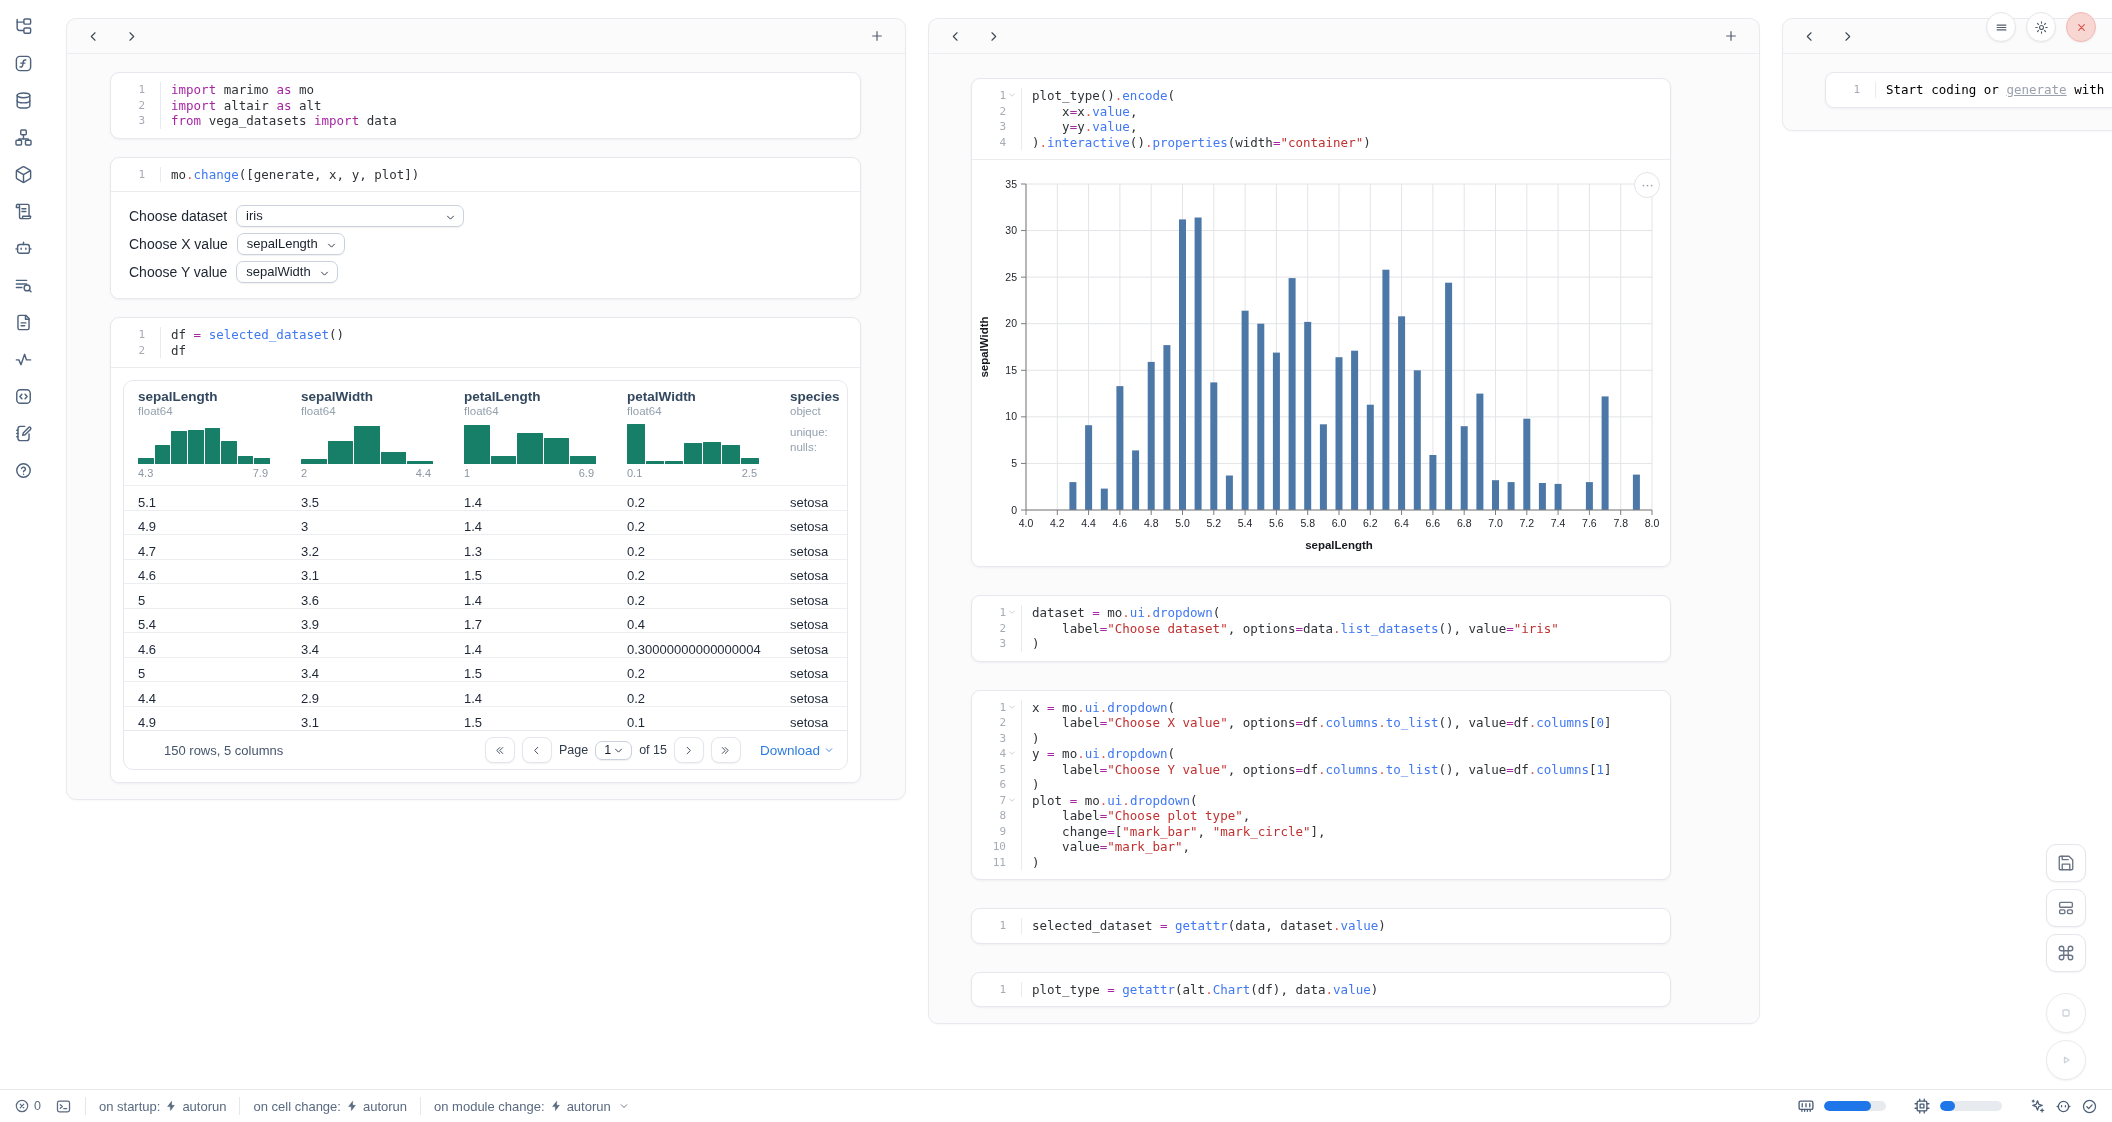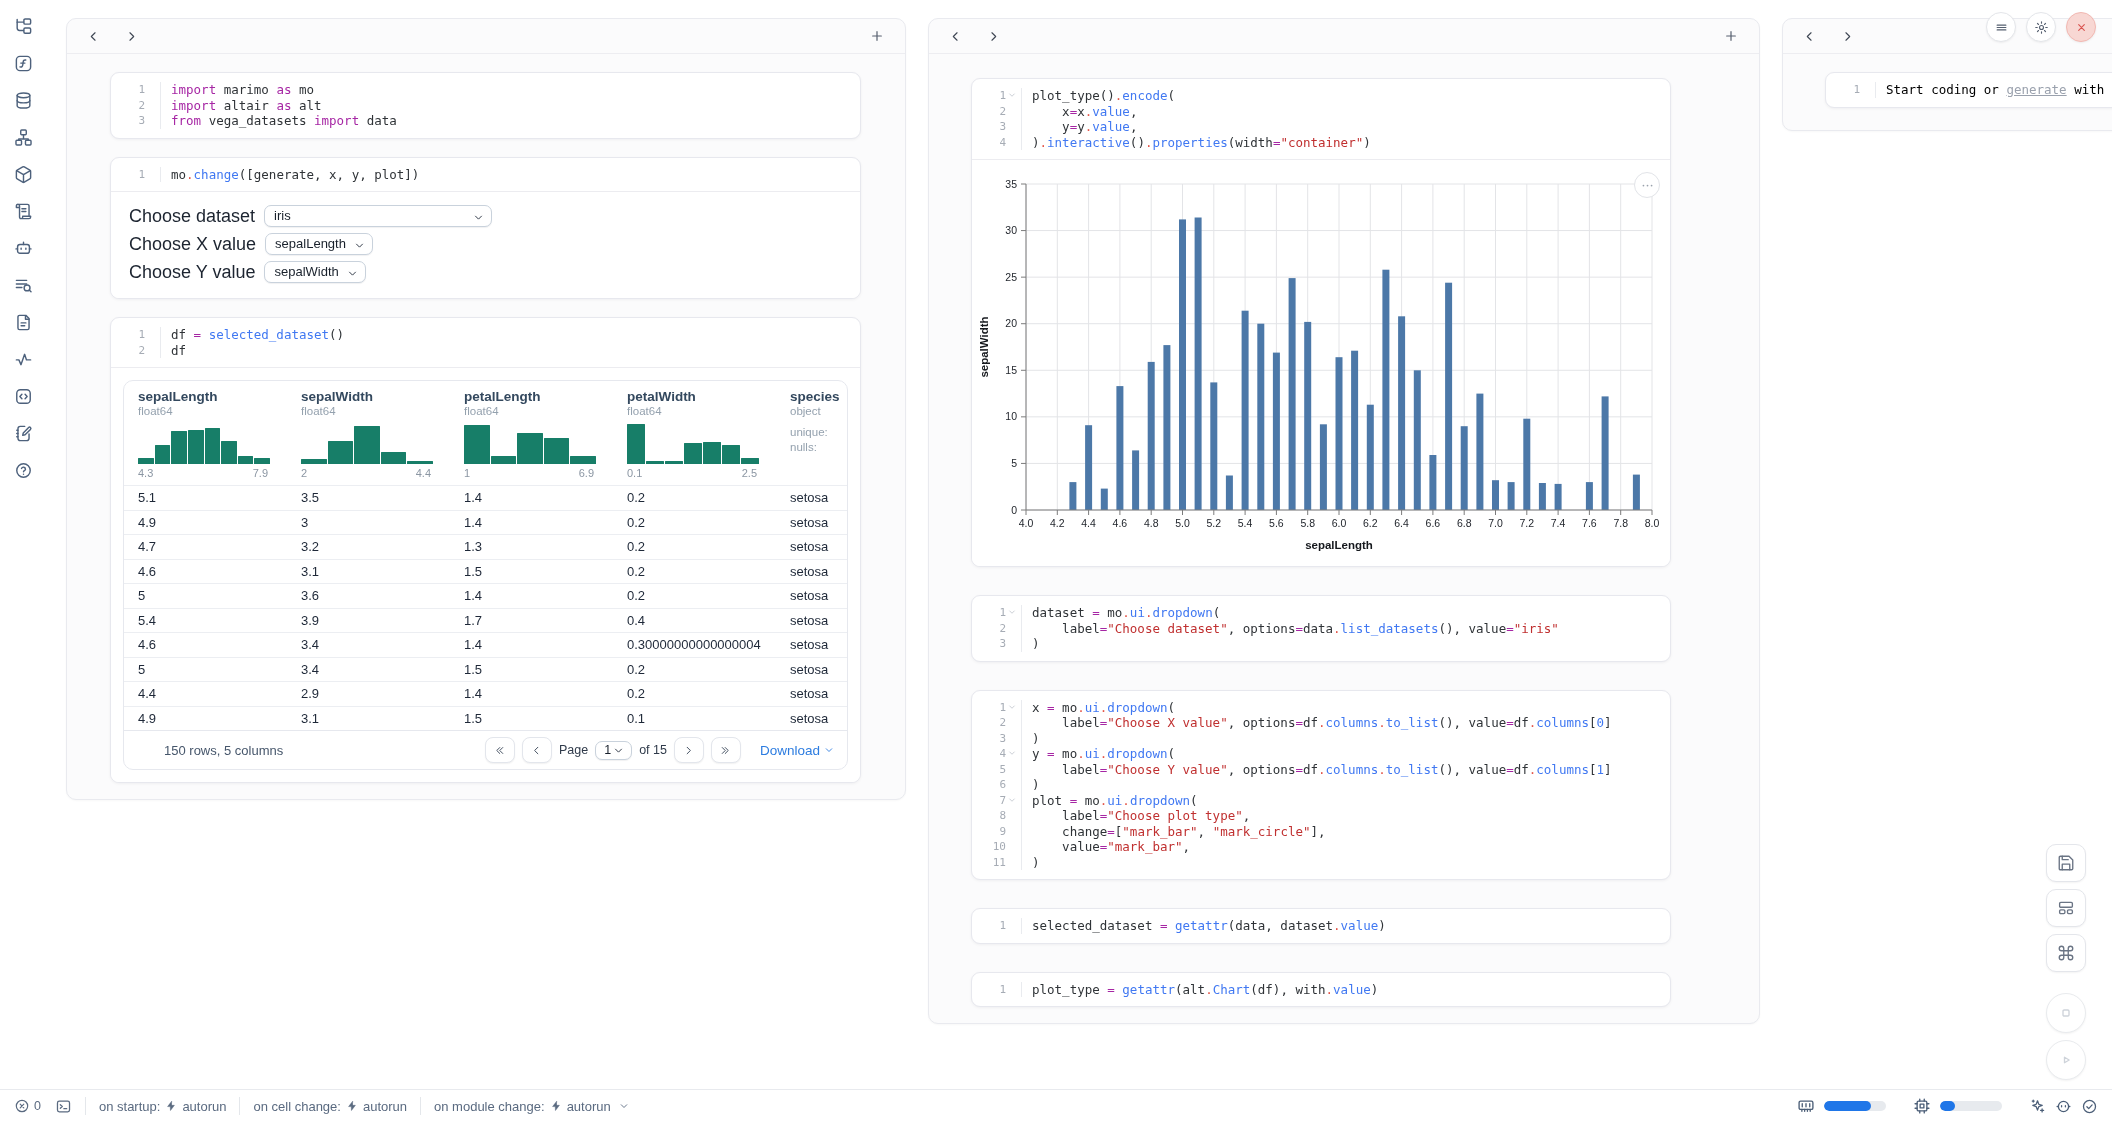--- a/index.html
+++ b/index.html
@@ -34,37 +34,37 @@
   .fold svg{width:10px;height:10px}
   .lc{border-left:1.5px solid #e9ebef;padding-left:10px;white-space:pre;flex:1;color:#2f3337}
   .tk-kw{color:#a626a4}.tk-fn{color:#4078f2}.tk-str{color:#c03030}.tk-op{color:#a626a4}
   .tk-dot{color:#e45649}.tk-num{color:#4078f2}.tk-pl{color:#2f3337}
   .tk-ph{color:#000000}.tk-ph-link{color:#9aa1ad;text-decoration:underline;cursor:pointer}
   .out{border-top:1px solid #ececf0;background:#fff}
   
   .form{padding:12px 18px 14px}
   .form-row{display:flex;align-items:center;gap:9px;height:24px;margin-top:4px}
   .form-row:first-child{margin-top:0}
-  .form-label{font-size:18px;color:#1c2430}
+  .form-label{font-size:14px;color:#1c2430}
   .sel-wrap{position:relative;display:inline-flex;align-items:center}
   select{appearance:none;-webkit-appearance:none;border:1px solid #c9d2dc;border-radius:7px;background:#fff;font-family:"Liberation Sans",sans-serif;font-size:13px;color:#18202b;padding:2px 26px 3px 9px;box-shadow:0 1px 1px rgba(15,20,30,.06)}
   .sel-wrap .chev{position:absolute;right:7px;width:13px;height:13px;color:#2f3947;pointer-events:none}
   .sel-wrap.wide select{width:228px}
   
   .tbl-pad{padding:12px}
   .tbl{border:1px solid #e6e8ee;border-radius:10px;overflow:hidden;width:723px;background:#fff}
   .thead{display:flex}
   .th{flex:0 0 163px;box-sizing:border-box;padding:8px 8px 6px 14px}
   .th-name{font-weight:bold;font-size:13.5px;color:#33485e}
   .th-type{font-size:11.5px;color:#94a1ae;margin-top:1px}
   .hist{margin-top:5px;height:42px;width:132px;display:flex;align-items:flex-end;gap:1px}
   .hist b{flex:1;display:block;border-radius:0.5px}
   .minmax{display:flex;justify-content:space-between;width:130px;font-size:11px;color:#8b96a3;margin-top:3px}
   .colmeta{margin-top:8px;font-size:11.5px;color:#94a1ae;line-height:15px}
-  .trow{display:flex;border-top:1px solid #eceef2;height:23.5px;align-items:center}
+  .trow{display:flex;border-top:1px solid #eceef2;height:23.5px;align-items:flex-end}
   .td{flex:0 0 163px;box-sizing:border-box;padding-left:14px;font-size:13px;color:#1e2838;white-space:nowrap;overflow:hidden}
   .tfoot{display:flex;align-items:center;border-top:1px solid #e6e8ee;height:38px;padding:0 12px;gap:7px}
   .tfoot .ic-search{width:16px;height:16px;color:#5b6a7c;background:none;border:none;display:flex;align-items:center;padding:0}
   .summary{font-size:13px;color:#46566b;margin-left:5px}
   .pager{margin-left:auto;display:flex;align-items:center;gap:7px}
   .pg-btn{width:30px;height:26px;border:1px solid #e3e6ec;border-radius:8px;background:#fff;box-shadow:0 1px 1.5px rgba(0,0,0,.06);display:flex;align-items:center;justify-content:center;color:#404c5e;padding:0}
   .pg-btn svg{width:13px;height:13px}
   .pg-label{font-size:12.5px;color:#2f3a4a}
   .pg-sel select{padding:1px 20px 2px 8px;font-size:12.5px}
   .download{color:#2c7ce0;font-size:13.5px;display:flex;align-items:center;gap:3px;background:none;border:none;margin-left:12px;padding:0}
@@ -855,21 +855,21 @@
         </div>
       </div>
   </div>
   <div class="cell">
     <div class="code">
         <div class="cl">
           <span class="gut">
             <span>1</span>
             <span class="fold"></span>
           </span>
-          <span class="lc"><span class="tk-pl">plot_type </span><span class="tk-op">=</span><span class="tk-pl"> </span><span class="tk-fn">getattr</span><span class="tk-pl">(alt</span><span class="tk-dot">.</span><span class="tk-fn">Chart</span><span class="tk-pl">(df), with</span><span class="tk-dot">.</span><span class="tk-fn">value</span><span class="tk-pl">)</span></span>
+          <span class="lc"><span class="tk-pl">plot_type </span><span class="tk-op">=</span><span class="tk-pl"> </span><span class="tk-fn">getattr</span><span class="tk-pl">(alt</span><span class="tk-dot">.</span><span class="tk-fn">Chart</span><span class="tk-pl">(df), data</span><span class="tk-dot">.</span><span class="tk-fn">value</span><span class="tk-pl">)</span></span>
         </div>
       </div>
   </div>
 </section>
 
 <section class="panel" id="col3">
   <div class="panel-head">
     <button class="nav-btn">
         <span style="display: inline-flex;">
           <svg viewBox="0 0 24 24" stroke="currentColor" stroke-width="1.8" fill="none" stroke-linecap="round" stroke-linejoin="round">

